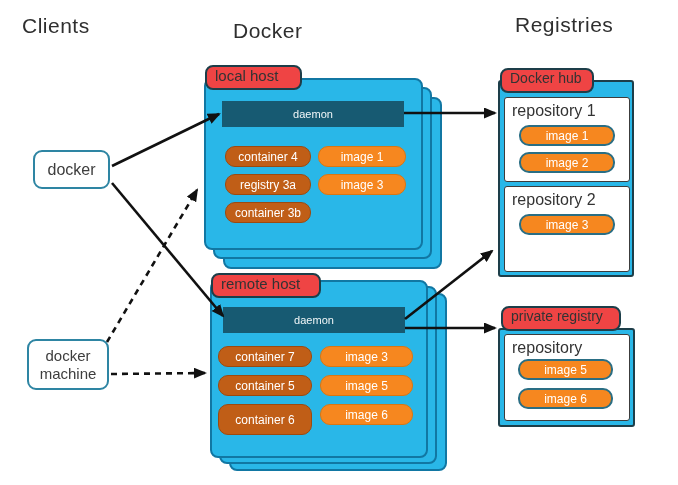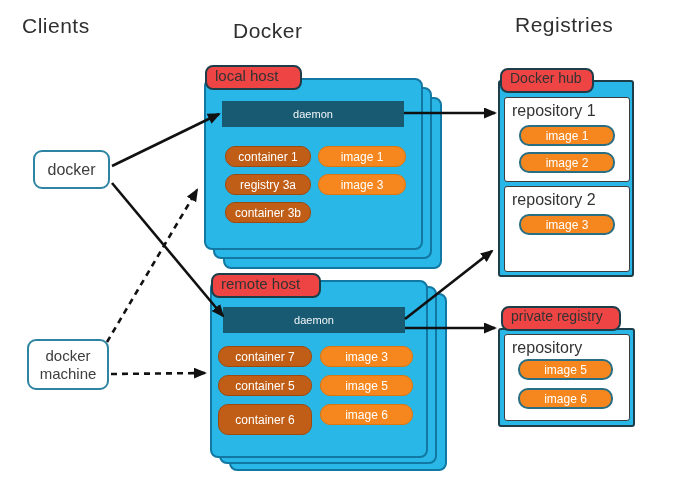--- a/index.html
+++ b/index.html
@@ -67,21 +67,21 @@
   <div class="stack" style="left:204px;top:78px;width:240px;height:195px;">
     <div class="layer" style="left:19px;top:19px;width:219px;height:172px;"></div>
     <div class="layer" style="left:9px;top:9px;width:219px;height:172px;"></div>
     <div class="layer" style="left:0;top:0;width:219px;height:172px;"></div>
     <div class="host-label" style="left:1px;top:-13px;width:97px;height:25px;">
       <span>local host</span>
     </div>
     <div class="daemon" style="left:18px;top:23px;width:182px;height:26px;">
       <span>daemon</span>
     </div>
-    <div class="pill container" style="left:21px;top:68px;width:86px;height:21px;">container 1</div>
+    <div class="pill container" style="left:21px;top:68px;width:86px;height:21px;">container 4</div>
     <div class="pill container" style="left:21px;top:96px;width:86px;height:21px;">registry 3a</div>
     <div class="pill container" style="left:21px;top:124px;width:86px;height:21px;">container 3b</div>
     <div class="pill image" style="left:114px;top:68px;width:88px;height:21px;">image 1</div>
     <div class="pill image" style="left:114px;top:96px;width:88px;height:21px;">image 3</div>
   </div>
 
   <div class="stack" style="left:210px;top:280px;width:240px;height:200px;">
     <div class="layer" style="left:19px;top:13px;width:218px;height:178px;"></div>
     <div class="layer" style="left:9px;top:6px;width:218px;height:178px;"></div>
     <div class="layer" style="left:0;top:0;width:218px;height:178px;"></div>

